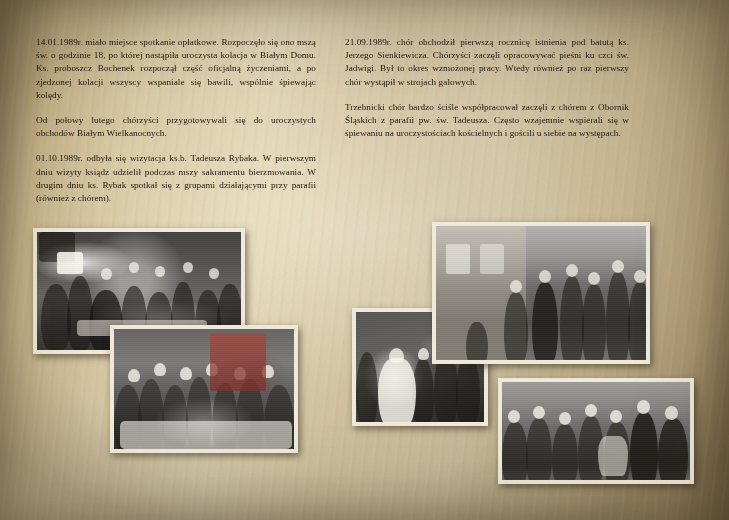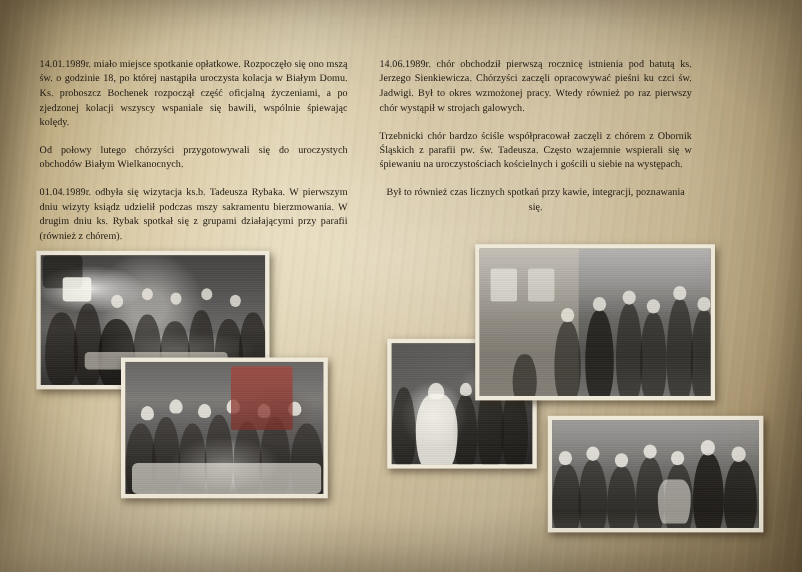--- a/index.html
+++ b/index.html
@@ -70,21 +70,21 @@
   
   .text-layer {
     position: absolute;
     left: 0; top: 0;
     width: 729px;
     height: 260px;
     z-index: 3;
   }
   .col {
     position: absolute;
-    top: 52px;
+    top: 36px;
     color: #1d1710;
     font-size: 9.2px;
     line-height: 13.2px;
     letter-spacing: 0.05px;
   }
   .col-left  { left: 36px;  width: 280px; }
   .col-right { left: 345px; width: 284px; }
 
   .para { margin: 0 0 12px 0; text-align: justify; }
   .para.center { text-align: center; }
@@ -216,27 +216,26 @@
 </head>
 <body>
 
 <div id="page">
 
   <div class="text-layer">
 
     <div class="col col-left">
       <p class="para">14.01.1989r. miało miejsce spotkanie opłatkowe. Rozpoczęło się ono mszą św. o godzinie 18, po której nastąpiła uroczysta kolacja w Białym Domu. Ks. proboszcz Bochenek rozpoczął część oficjalną życzeniami, a po zjedzonej kolacji wszyscy wspaniale się bawili, wspólnie śpiewając kolędy.</p>
       <p class="para">Od połowy lutego chórzyści przygotowywali się do uroczystych obchodów Białym Wielkanocnych.</p>
-      <p class="para">01.04.1989r. odbyła się wizytacja ks.b. Tadeusza Rybaka. W pierwszym dniu wizyty ksiądz udzielił podczas mszy sakramentu bierzmowania. W drugim dniu ks. Rybak spotkał się z grupami działającymi przy parafii (również z chórem).</p>
+      <p class="para">01.10.1989r. odbyła się wizytacja ks.b. Tadeusza Rybaka. W pierwszym dniu wizyty ksiądz udzielił podczas mszy sakramentu bierzmowania. W drugim dniu ks. Rybak spotkał się z grupami działającymi przy parafii (również z chórem).</p>
     </div>
 
     <div class="col col-right">
-      <p class="para">14.06.1989r. chór obchodził pierwszą rocznicę istnienia pod batutą ks. Jerzego Sienkiewicza. Chórzyści zaczęli opracowywać pieśni ku czci św. Jadwigi. Był to okres wzmożonej pracy. Wtedy również po raz pierwszy chór wystąpił w strojach galowych.</p>
+      <p class="para">21.09.1989r. chór obchodził pierwszą rocznicę istnienia pod batutą ks. Jerzego Sienkiewicza. Chórzyści zaczęli opracowywać pieśni ku czci św. Jadwigi. Był to okres wzmożonej pracy. Wtedy również po raz pierwszy chór wystąpił w strojach galowych.</p>
       <p class="para">Trzebnicki chór bardzo ściśle współpracował zaczęli z chórem z Obornik Śląskich z parafii pw. św. Tadeusza. Często wzajemnie wspierali się w śpiewaniu na uroczystościach kościelnych i gościli u siebie na występach.</p>
-      <p class="para center">Był to również czas licznych spotkań przy kawie, integracji, poznawania się.</p>
     </div>
 
   </div>
 
   <div class="photo p1" style="left:33px; top:228px; width:212px; height:126px;">
     <div class="inner">
       <div class="ph-img"></div>
       <div class="blobs">
         <span style="left:4px;  top:52px; width:30px; height:66px;"></span>
         <span style="left:30px; top:44px; width:26px; height:74px;"></span>

